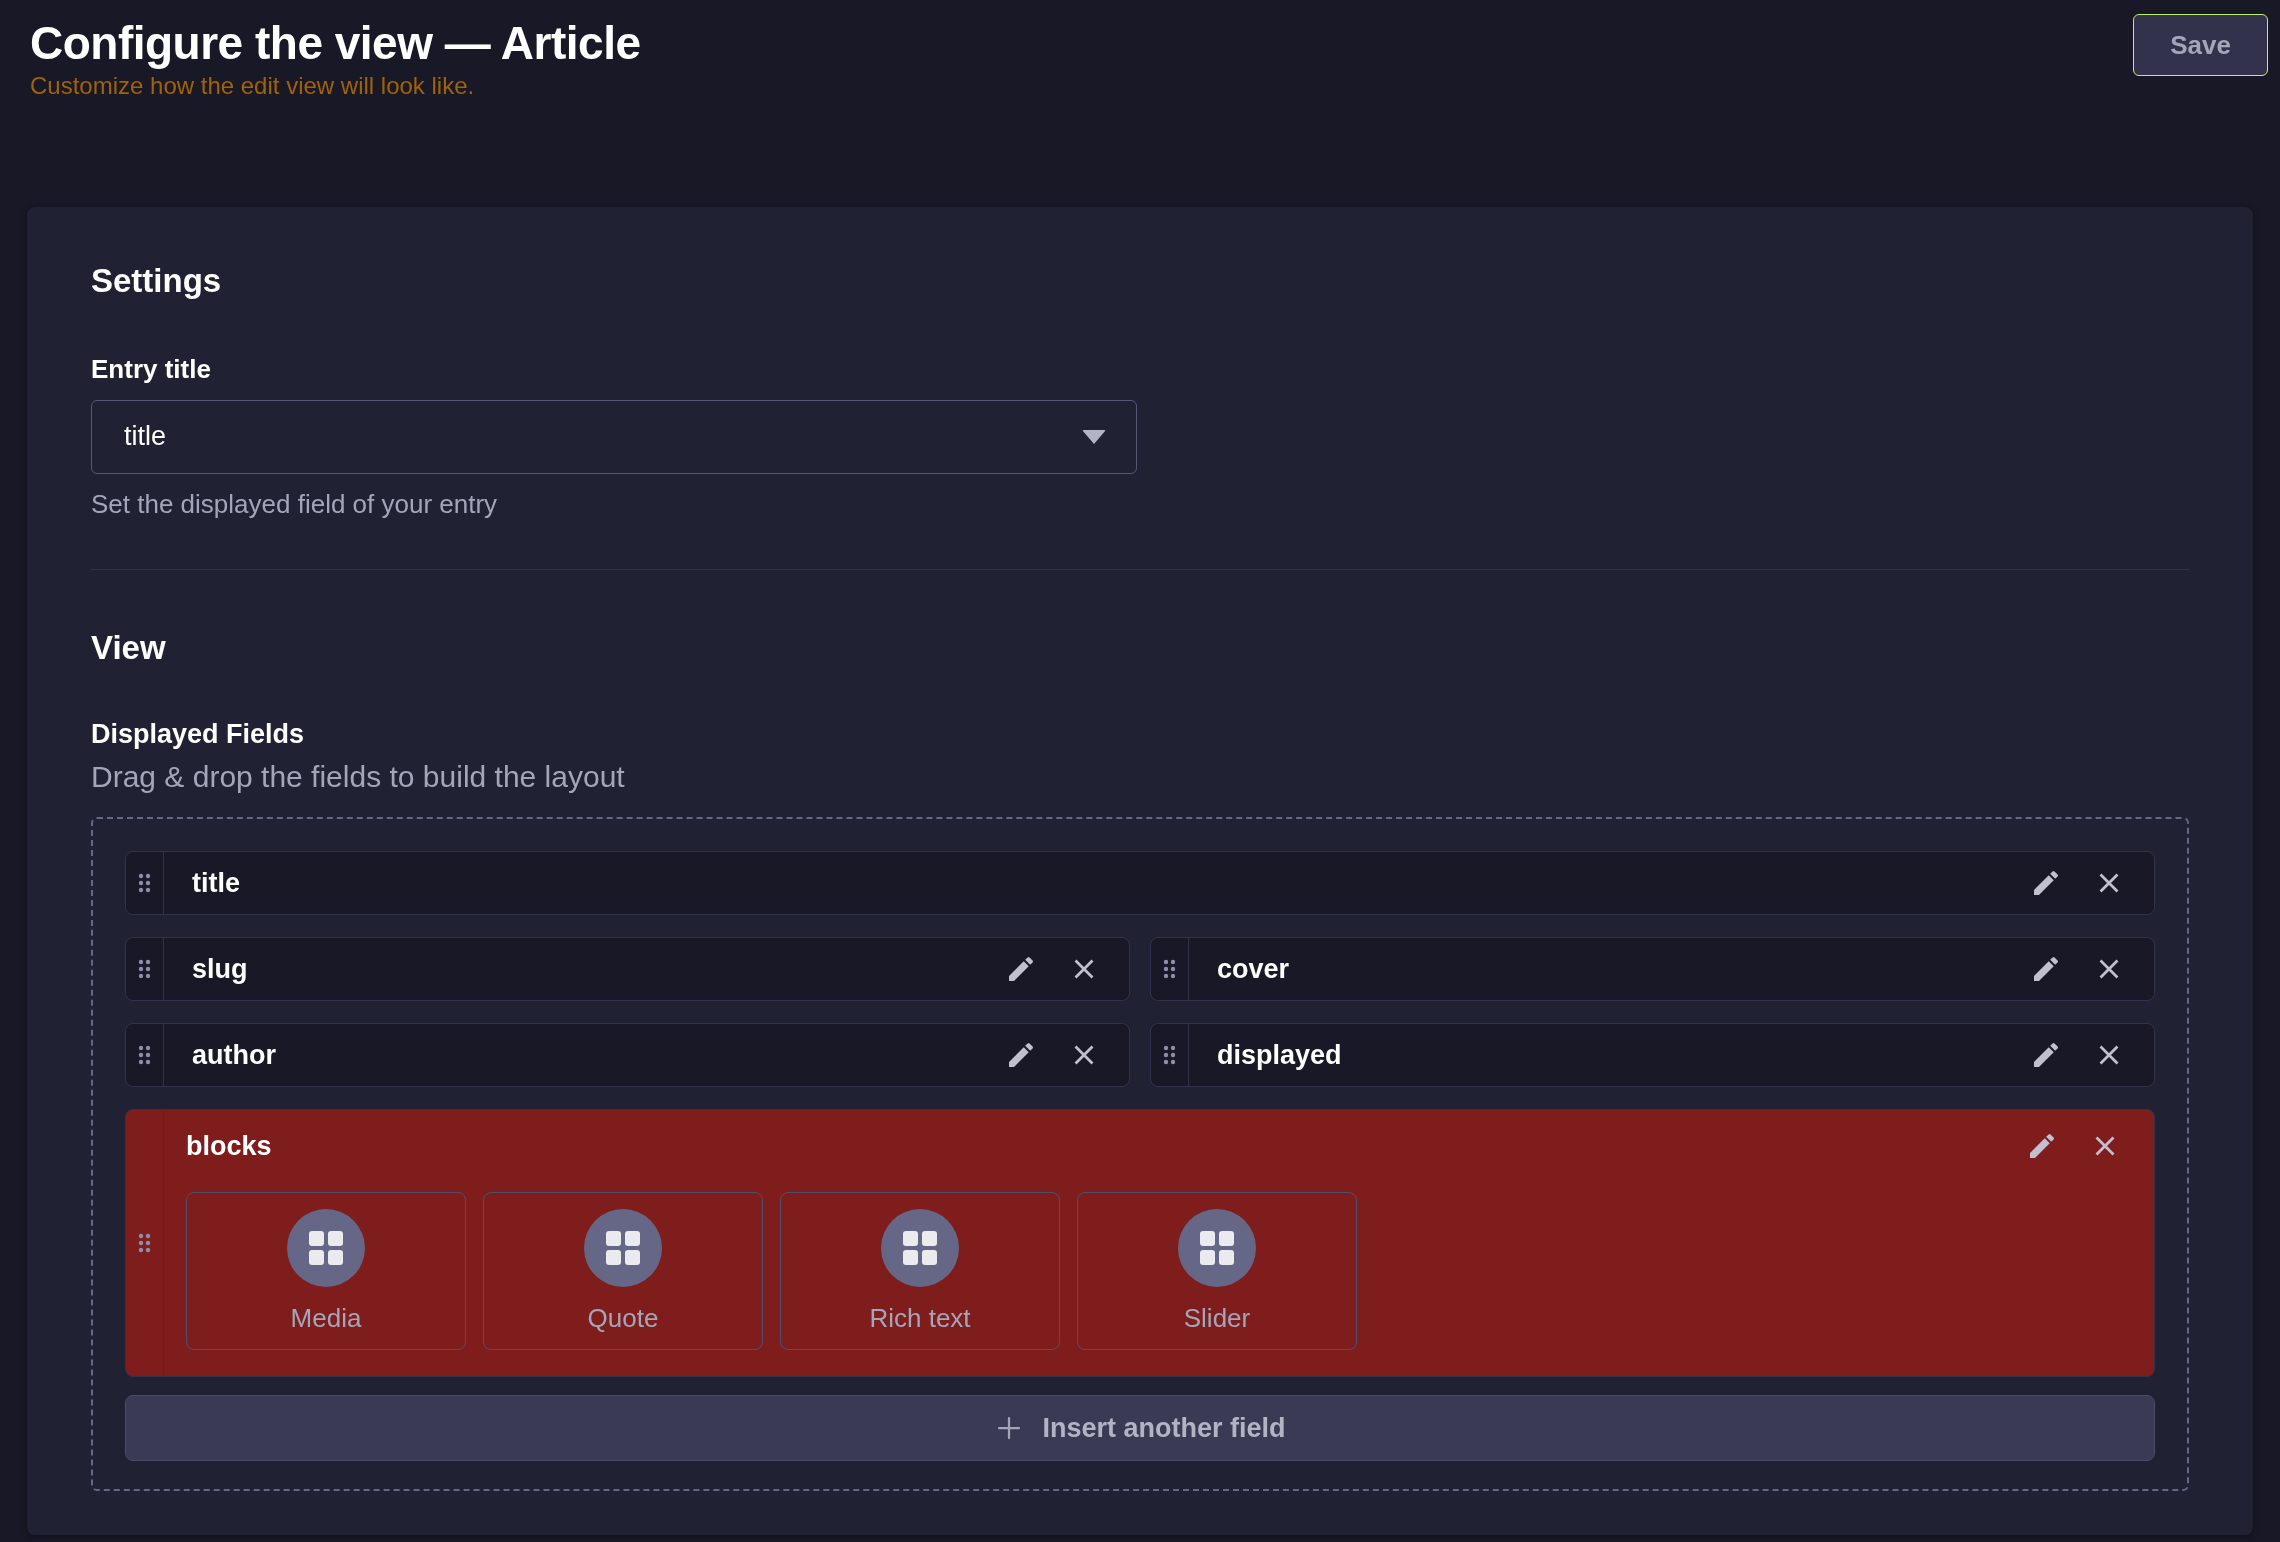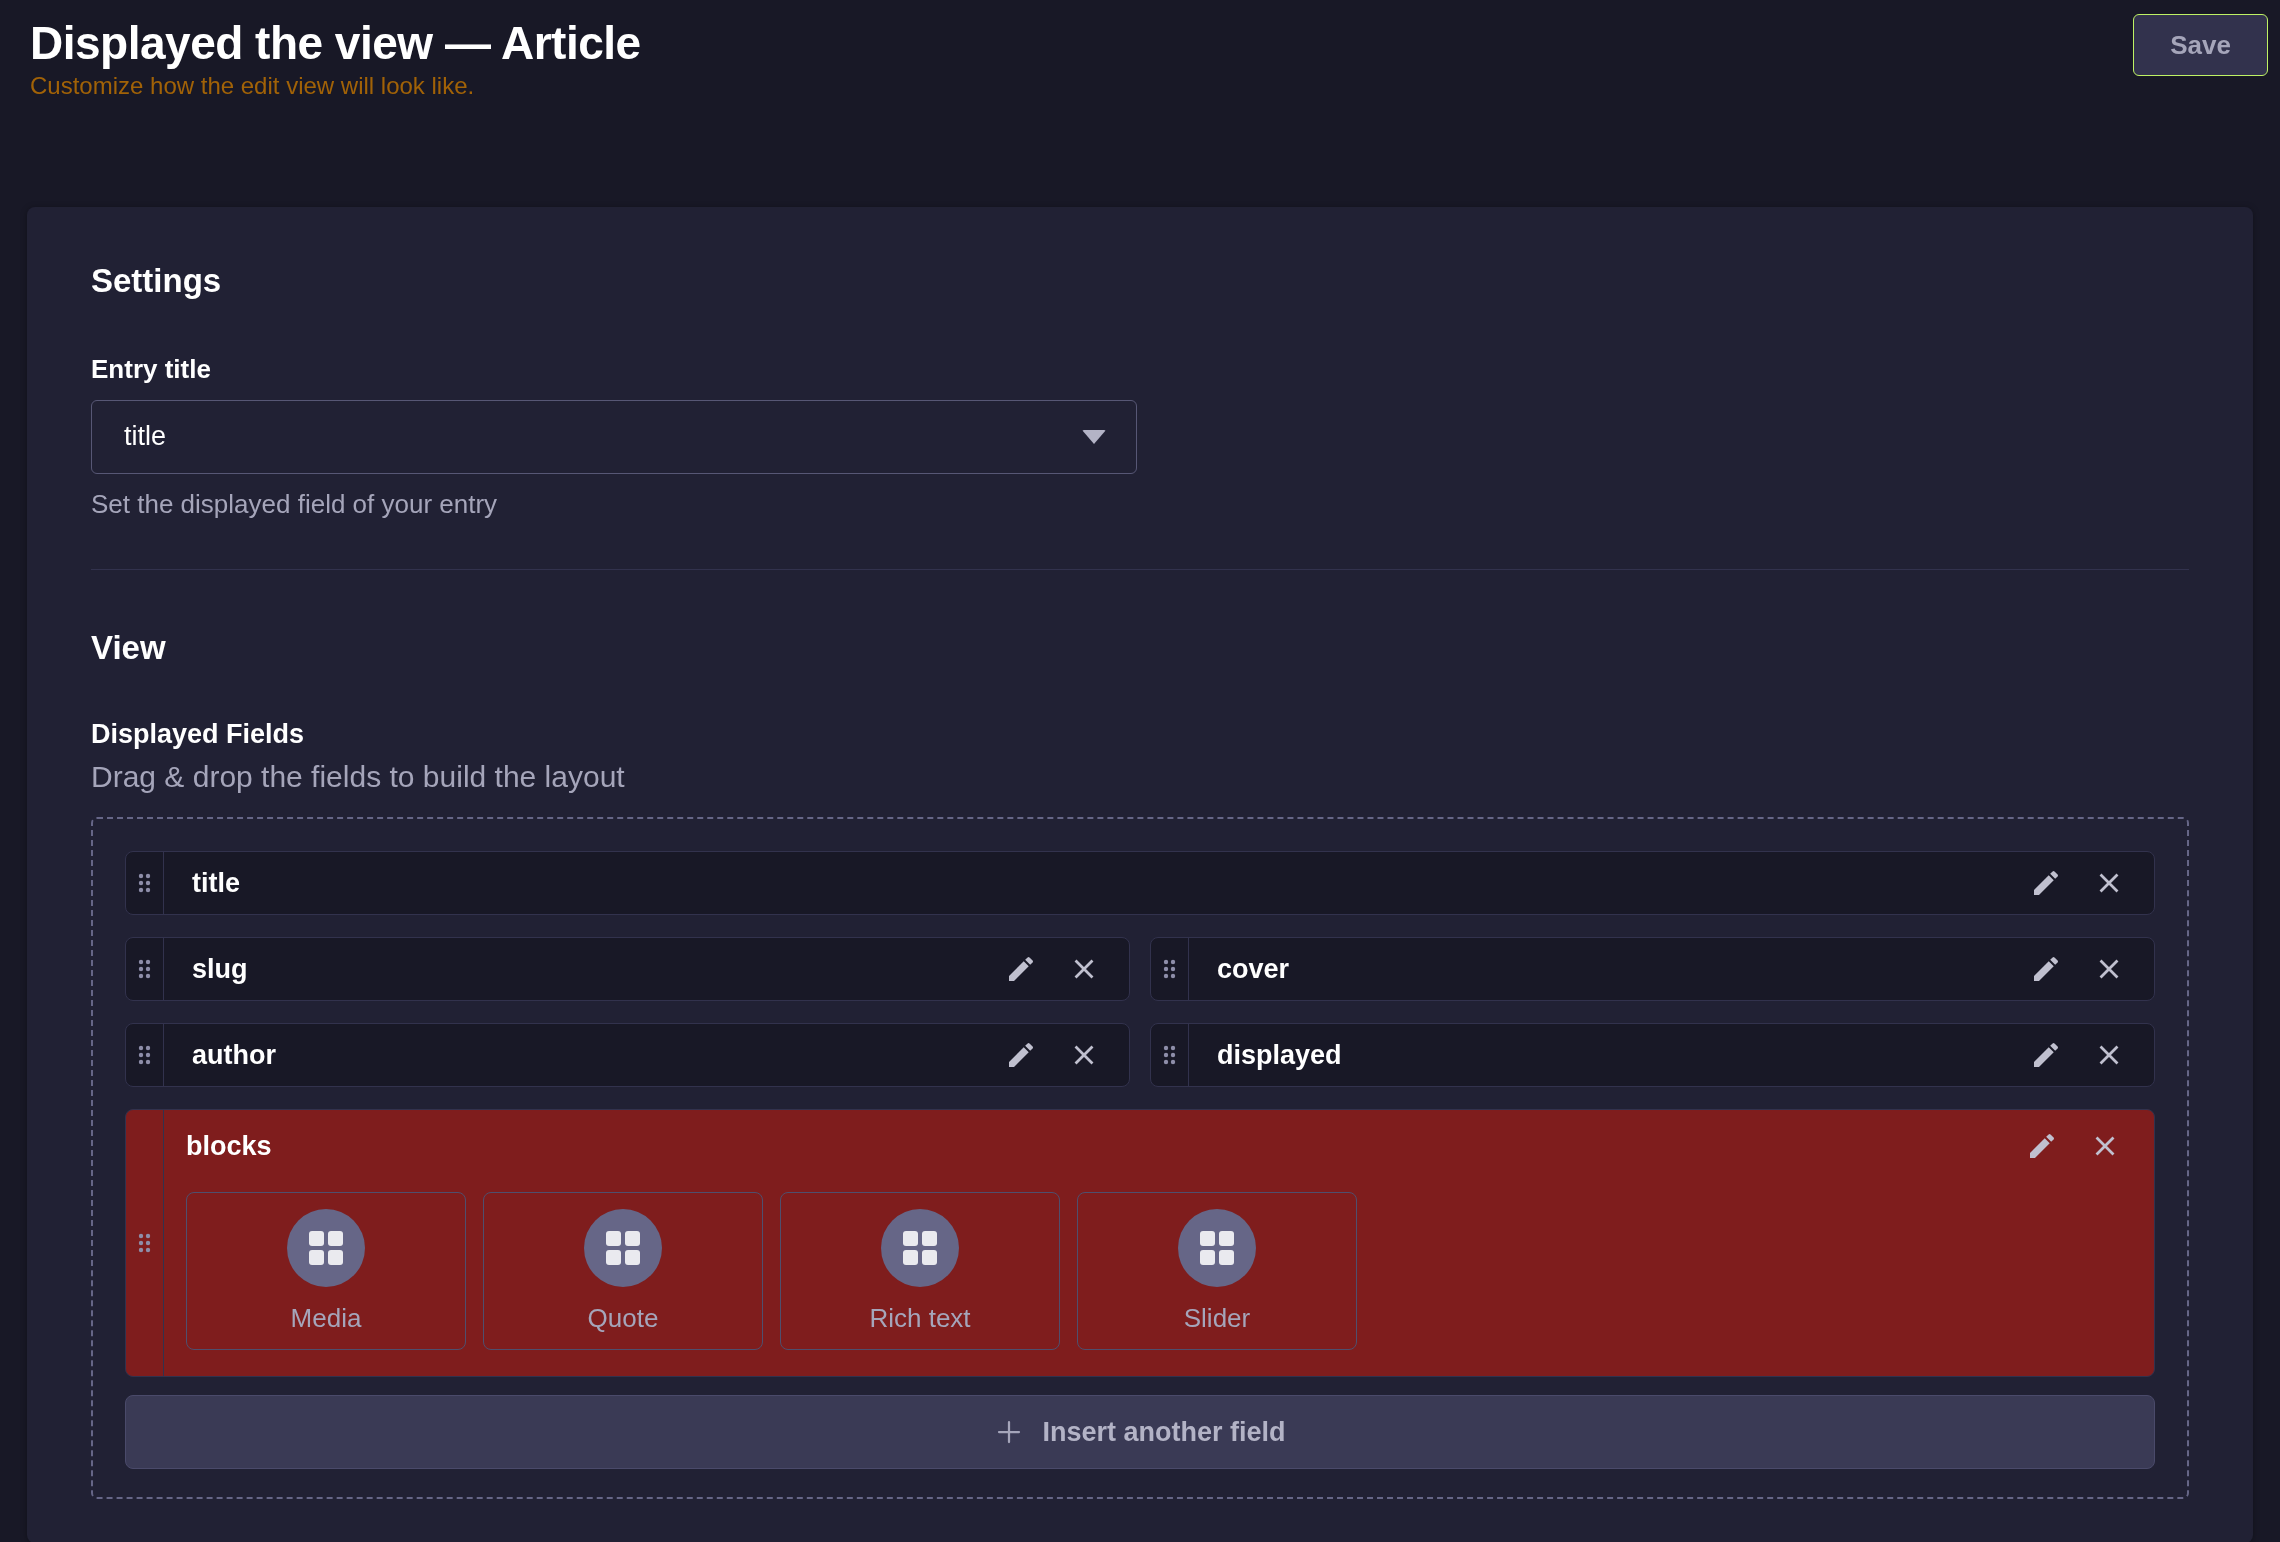--- a/index.html
+++ b/index.html
@@ -74,21 +74,21 @@
     display:flex; flex-direction:column; align-items:center; justify-content:center;
     gap:16px; cursor:pointer; background:transparent;
   }
   .comp-circle {
     width:78px; height:78px; border-radius:50%; background:#666687;
     display:flex; align-items:center; justify-content:center;
   }
   .comp-label { font-size:26px; color:#a5a5ba; }
   
   .insert-btn {
-    width:100%; height:74px; background:#3a3a55; border:1px solid #4a4a6a; border-radius:8px;
+    width:100%; height:66px; background:#3a3a55; border:1px solid #4a4a6a; border-radius:8px;
     display:flex; align-items:center; justify-content:center; gap:18px;
     color:#b3b3c6; font-size:27px; font-weight:600; font-family:inherit; cursor:pointer;
   }
 </style>
 </head>
 <body>
 
 <svg width="0" height="0" style="position:absolute">
   <defs>
     <g id="i-drag">
@@ -111,21 +111,21 @@
       <rect x="0" y="19" width="15" height="15" rx="3" fill="#eaeaef"></rect>
       <rect x="19" y="19" width="15" height="15" rx="3" fill="#eaeaef"></rect>
     </g>
     <g id="i-plus">
       <path d="M12 4v16M4 12h16" stroke="#a5a5ba" stroke-width="1.8" stroke-linecap="round" fill="none"></path>
     </g>
   </defs>
 </svg>
 
 <div class="header">
-  <h1 class="page-title">Displayed the view — Article</h1>
+  <h1 class="page-title">Configure the view — Article</h1>
   <div class="page-subtitle">Customize how the edit view will look like.</div>
   <button class="save-btn">Save</button>
 </div>
 
 <div class="card">
 
   <h2 class="section-heading">Settings</h2>
 
   <div class="field-label">Entry title</div>
 

